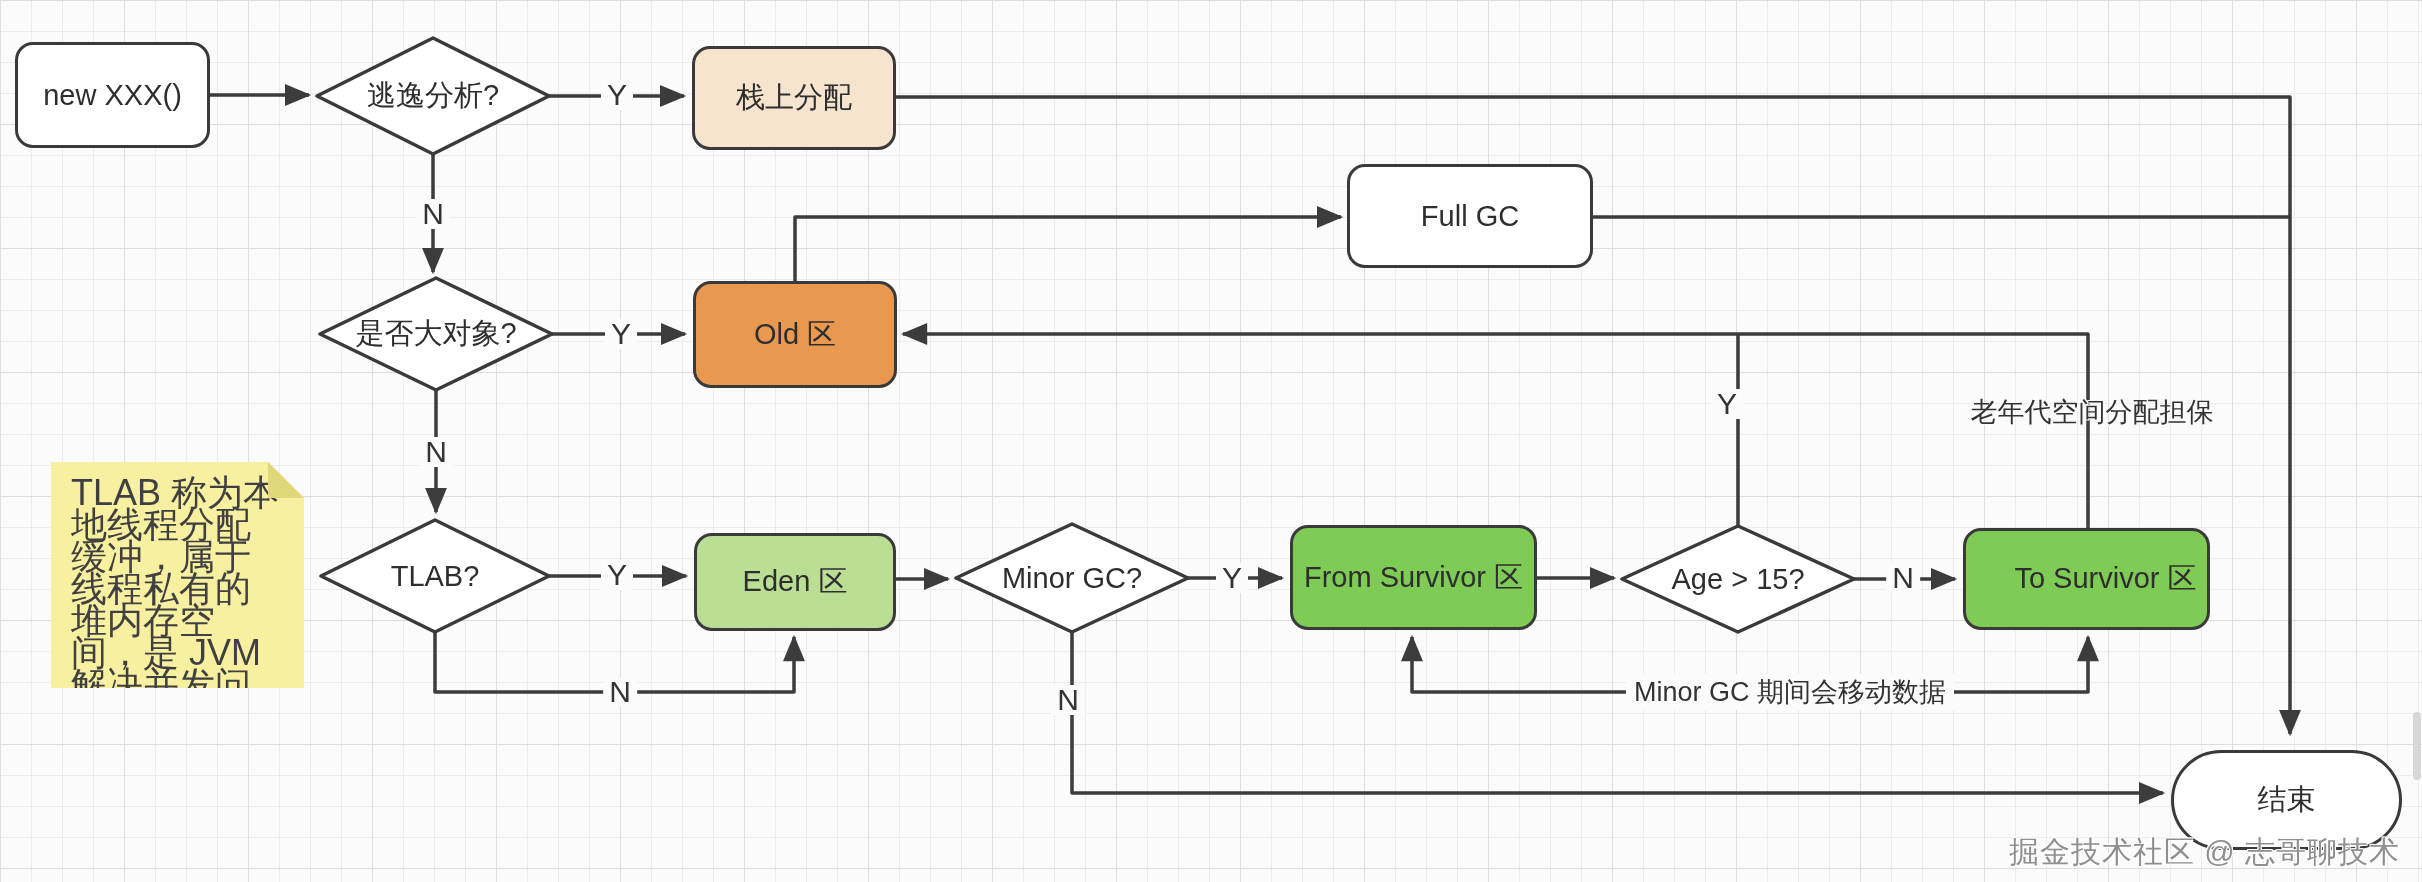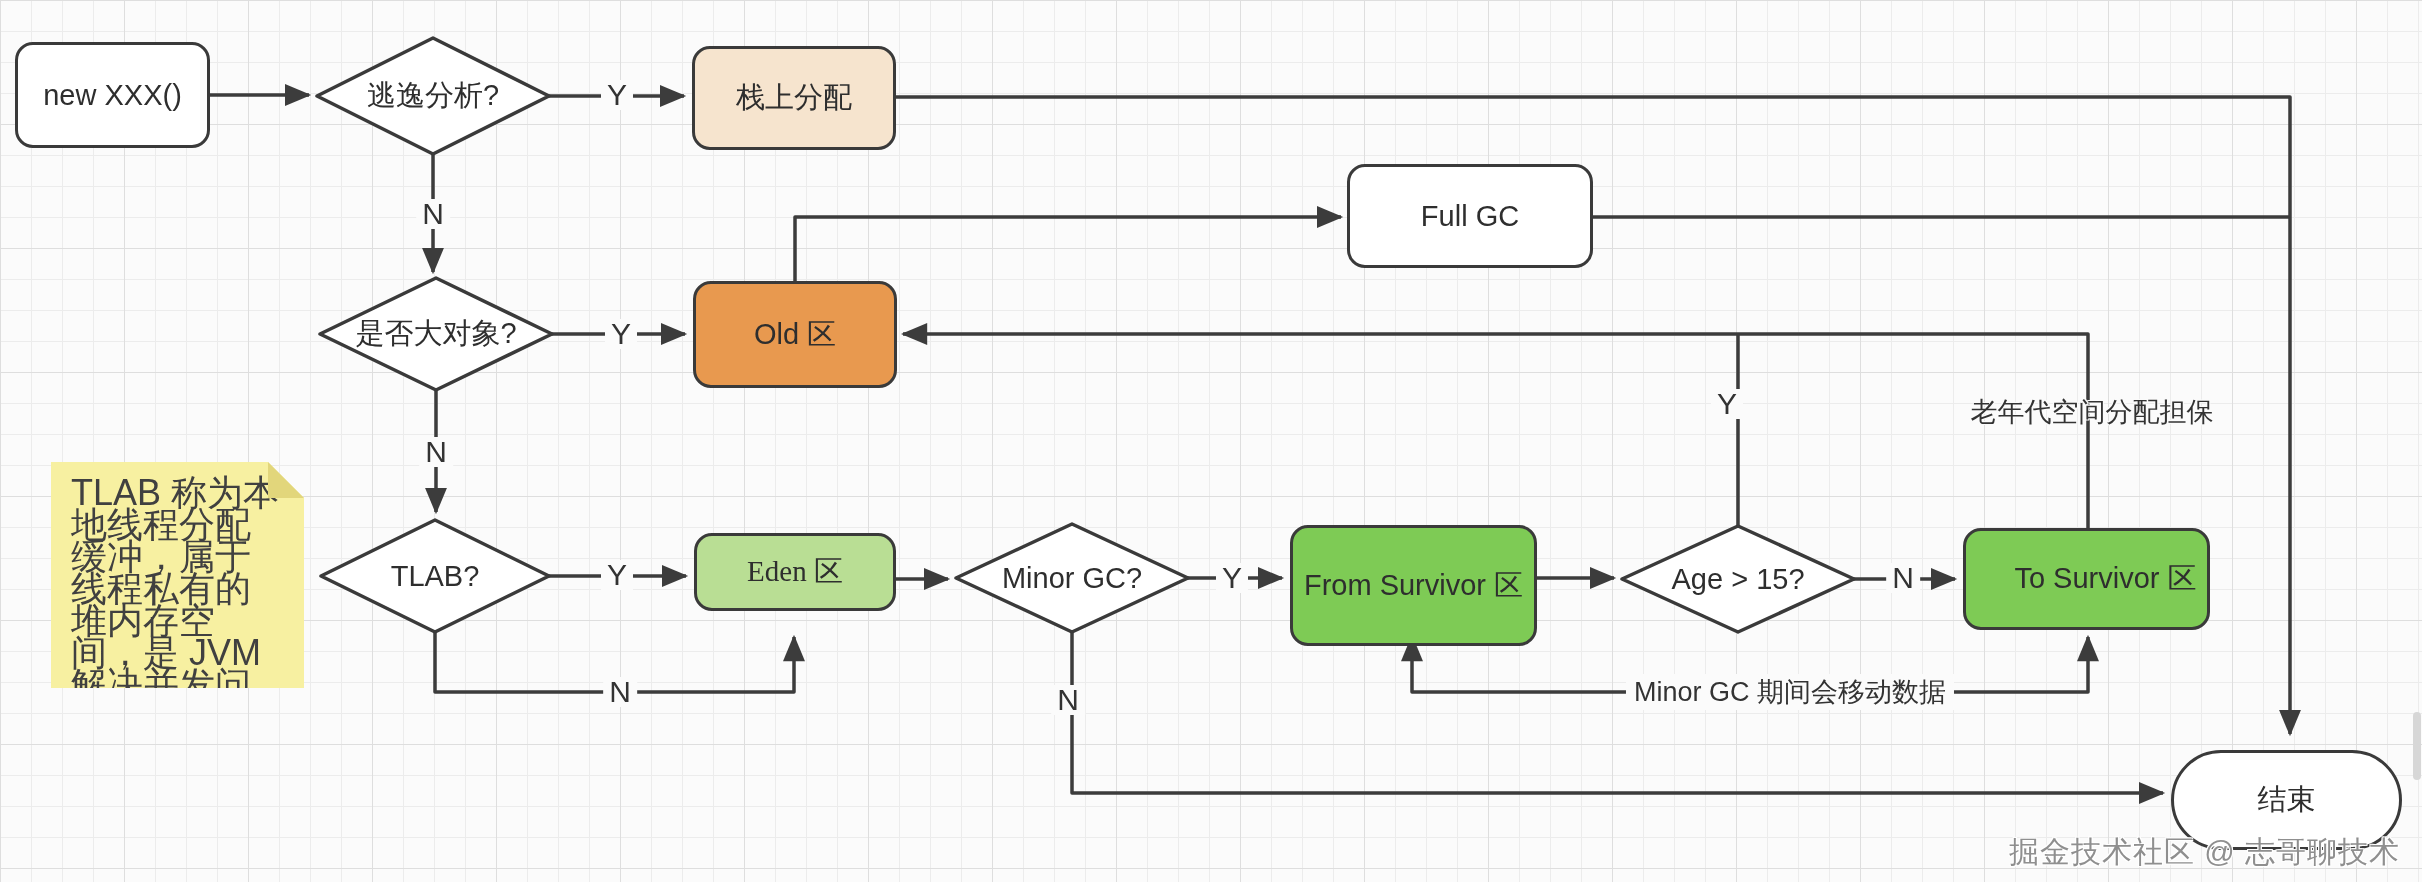--- a/index.html
+++ b/index.html
@@ -130,25 +130,25 @@
   </div>
 
   <div class="node peach" style="left:692px;top:46px;width:204px;height:104px;">
     <span>栈上分配</span>
   </div>
 
   <div class="node orange" style="left:693px;top:281px;width:204px;height:107px;">
     <span>Old 区</span>
   </div>
 
-  <div class="node lightgreen" style="left:694px;top:533px;width:202px;height:78px;font-family:Liberation Serif, serif;">
+  <div class="node lightgreen" style="left:694px;top:533px;width:202px;height:98px;">
     <span>Eden 区</span>
   </div>
 
-  <div class="node green" style="left:1290px;top:525px;width:247px;height:121px;">
+  <div class="node green" style="left:1290px;top:525px;width:247px;height:105px;">
     <span>From Survivor 区</span>
   </div>
 
   <div class="node green" style="left:1963px;top:528px;width:247px;height:102px;padding-left:38px;">
     <span>To Survivor 区</span>
   </div>
 
   <div class="node white pill" style="left:2171px;top:750px;width:231px;height:100px;font-family:Liberation Serif, serif;">
     <span>结束</span>
   </div>

